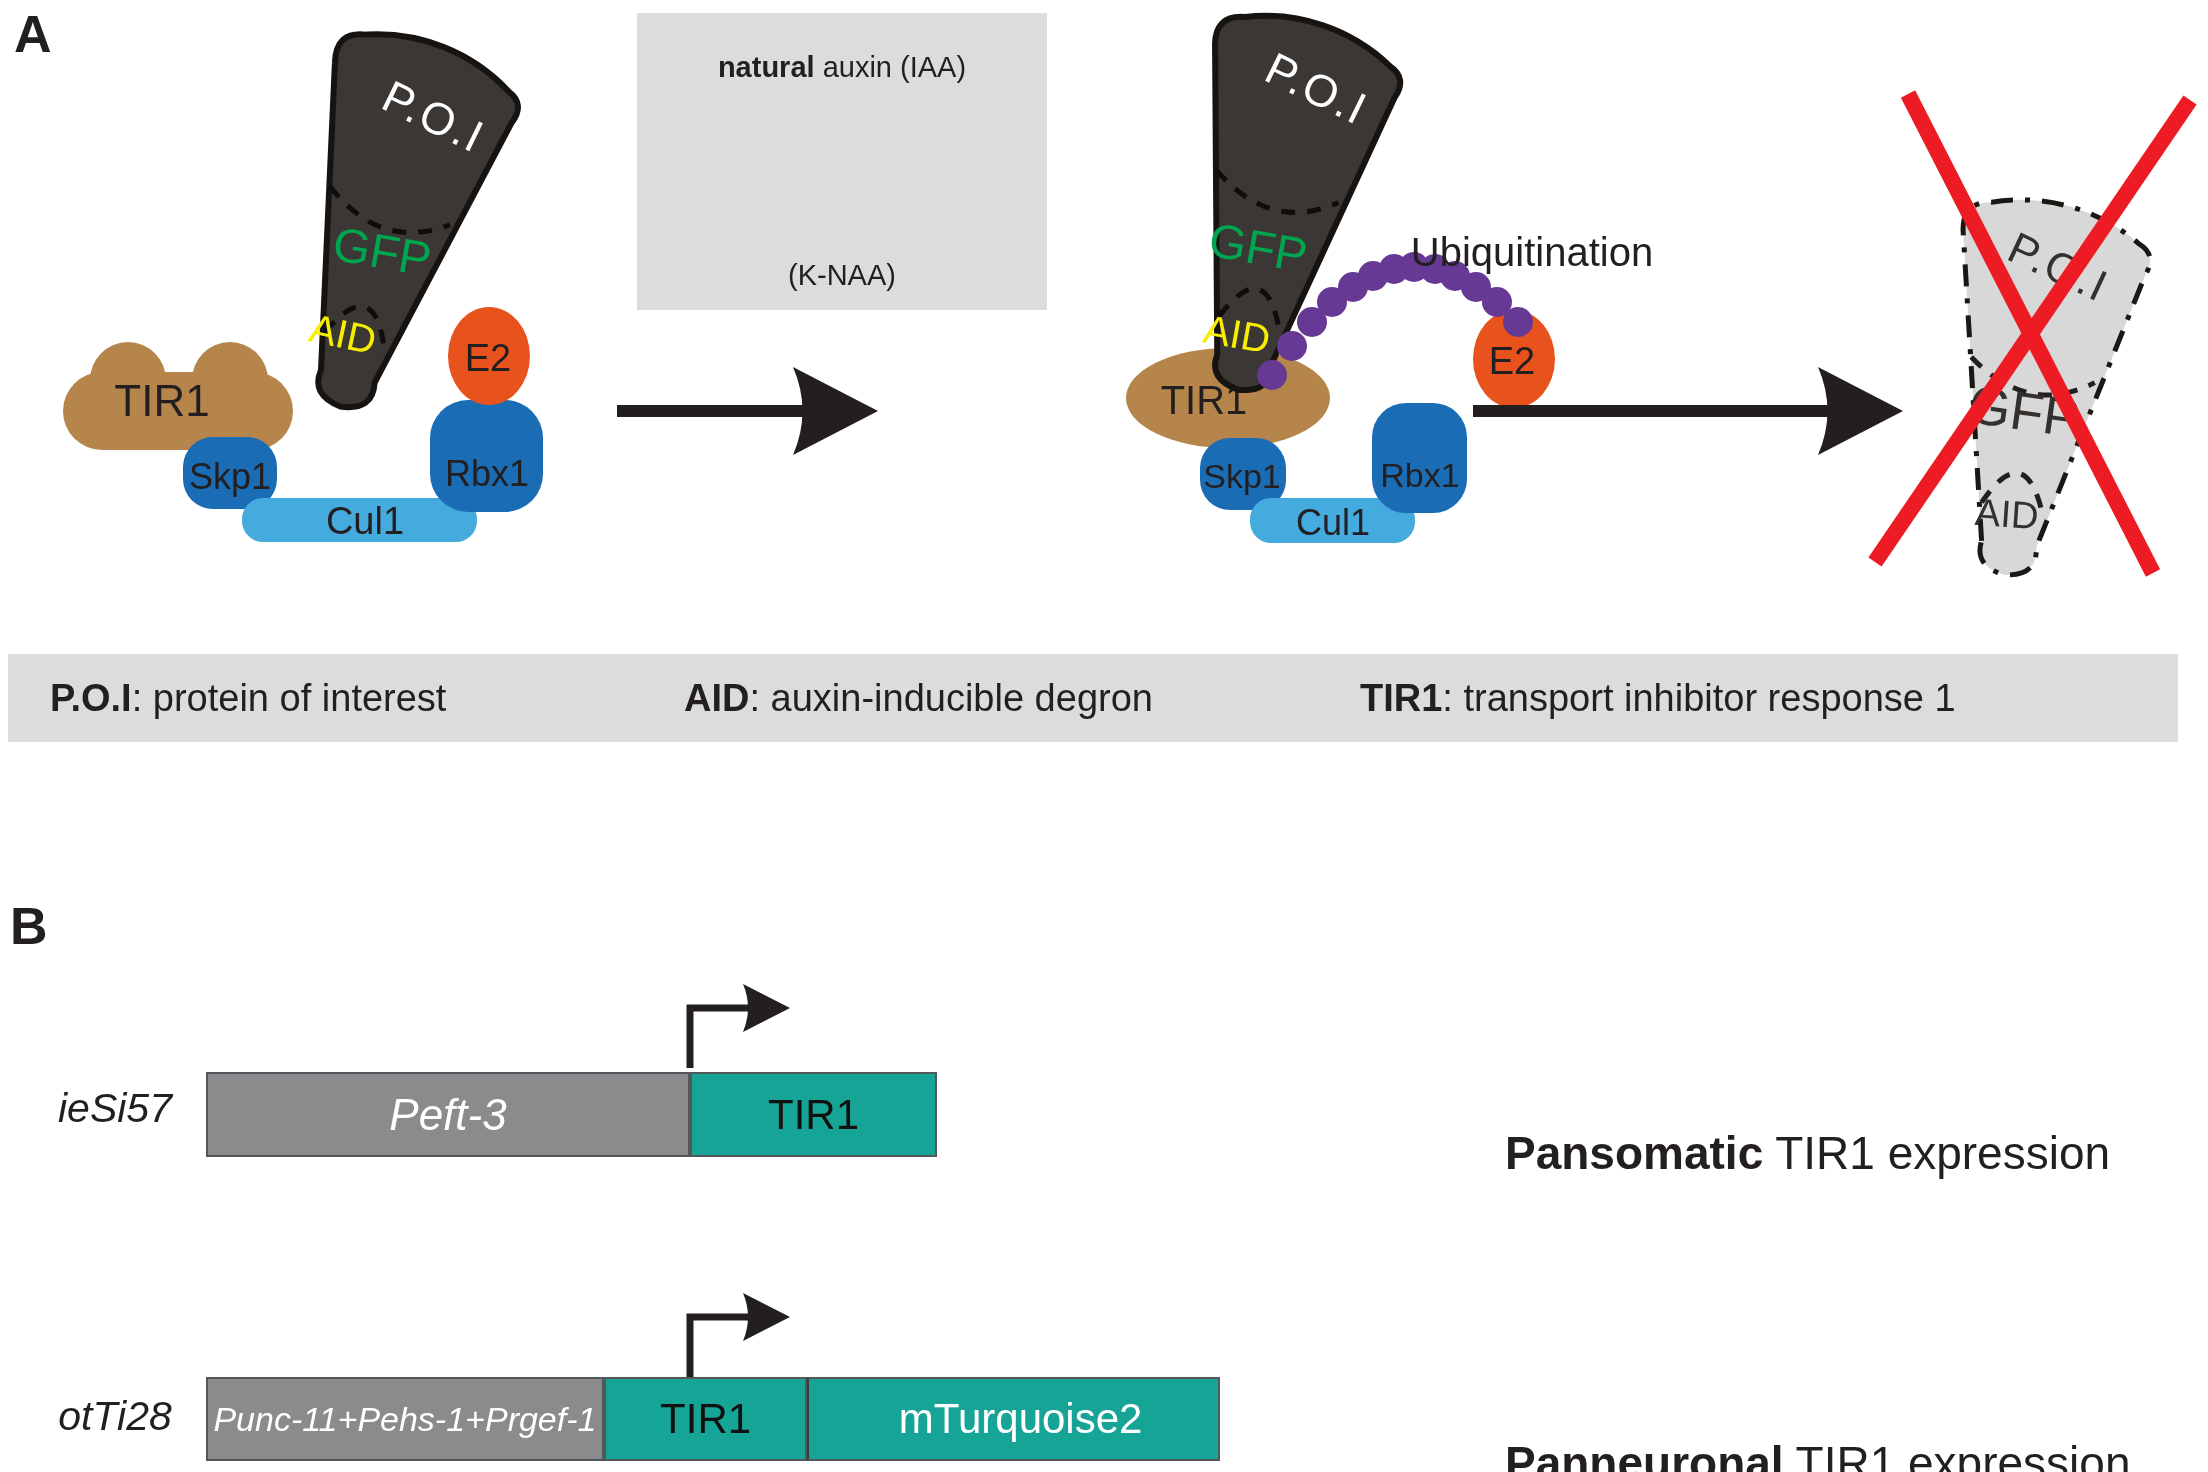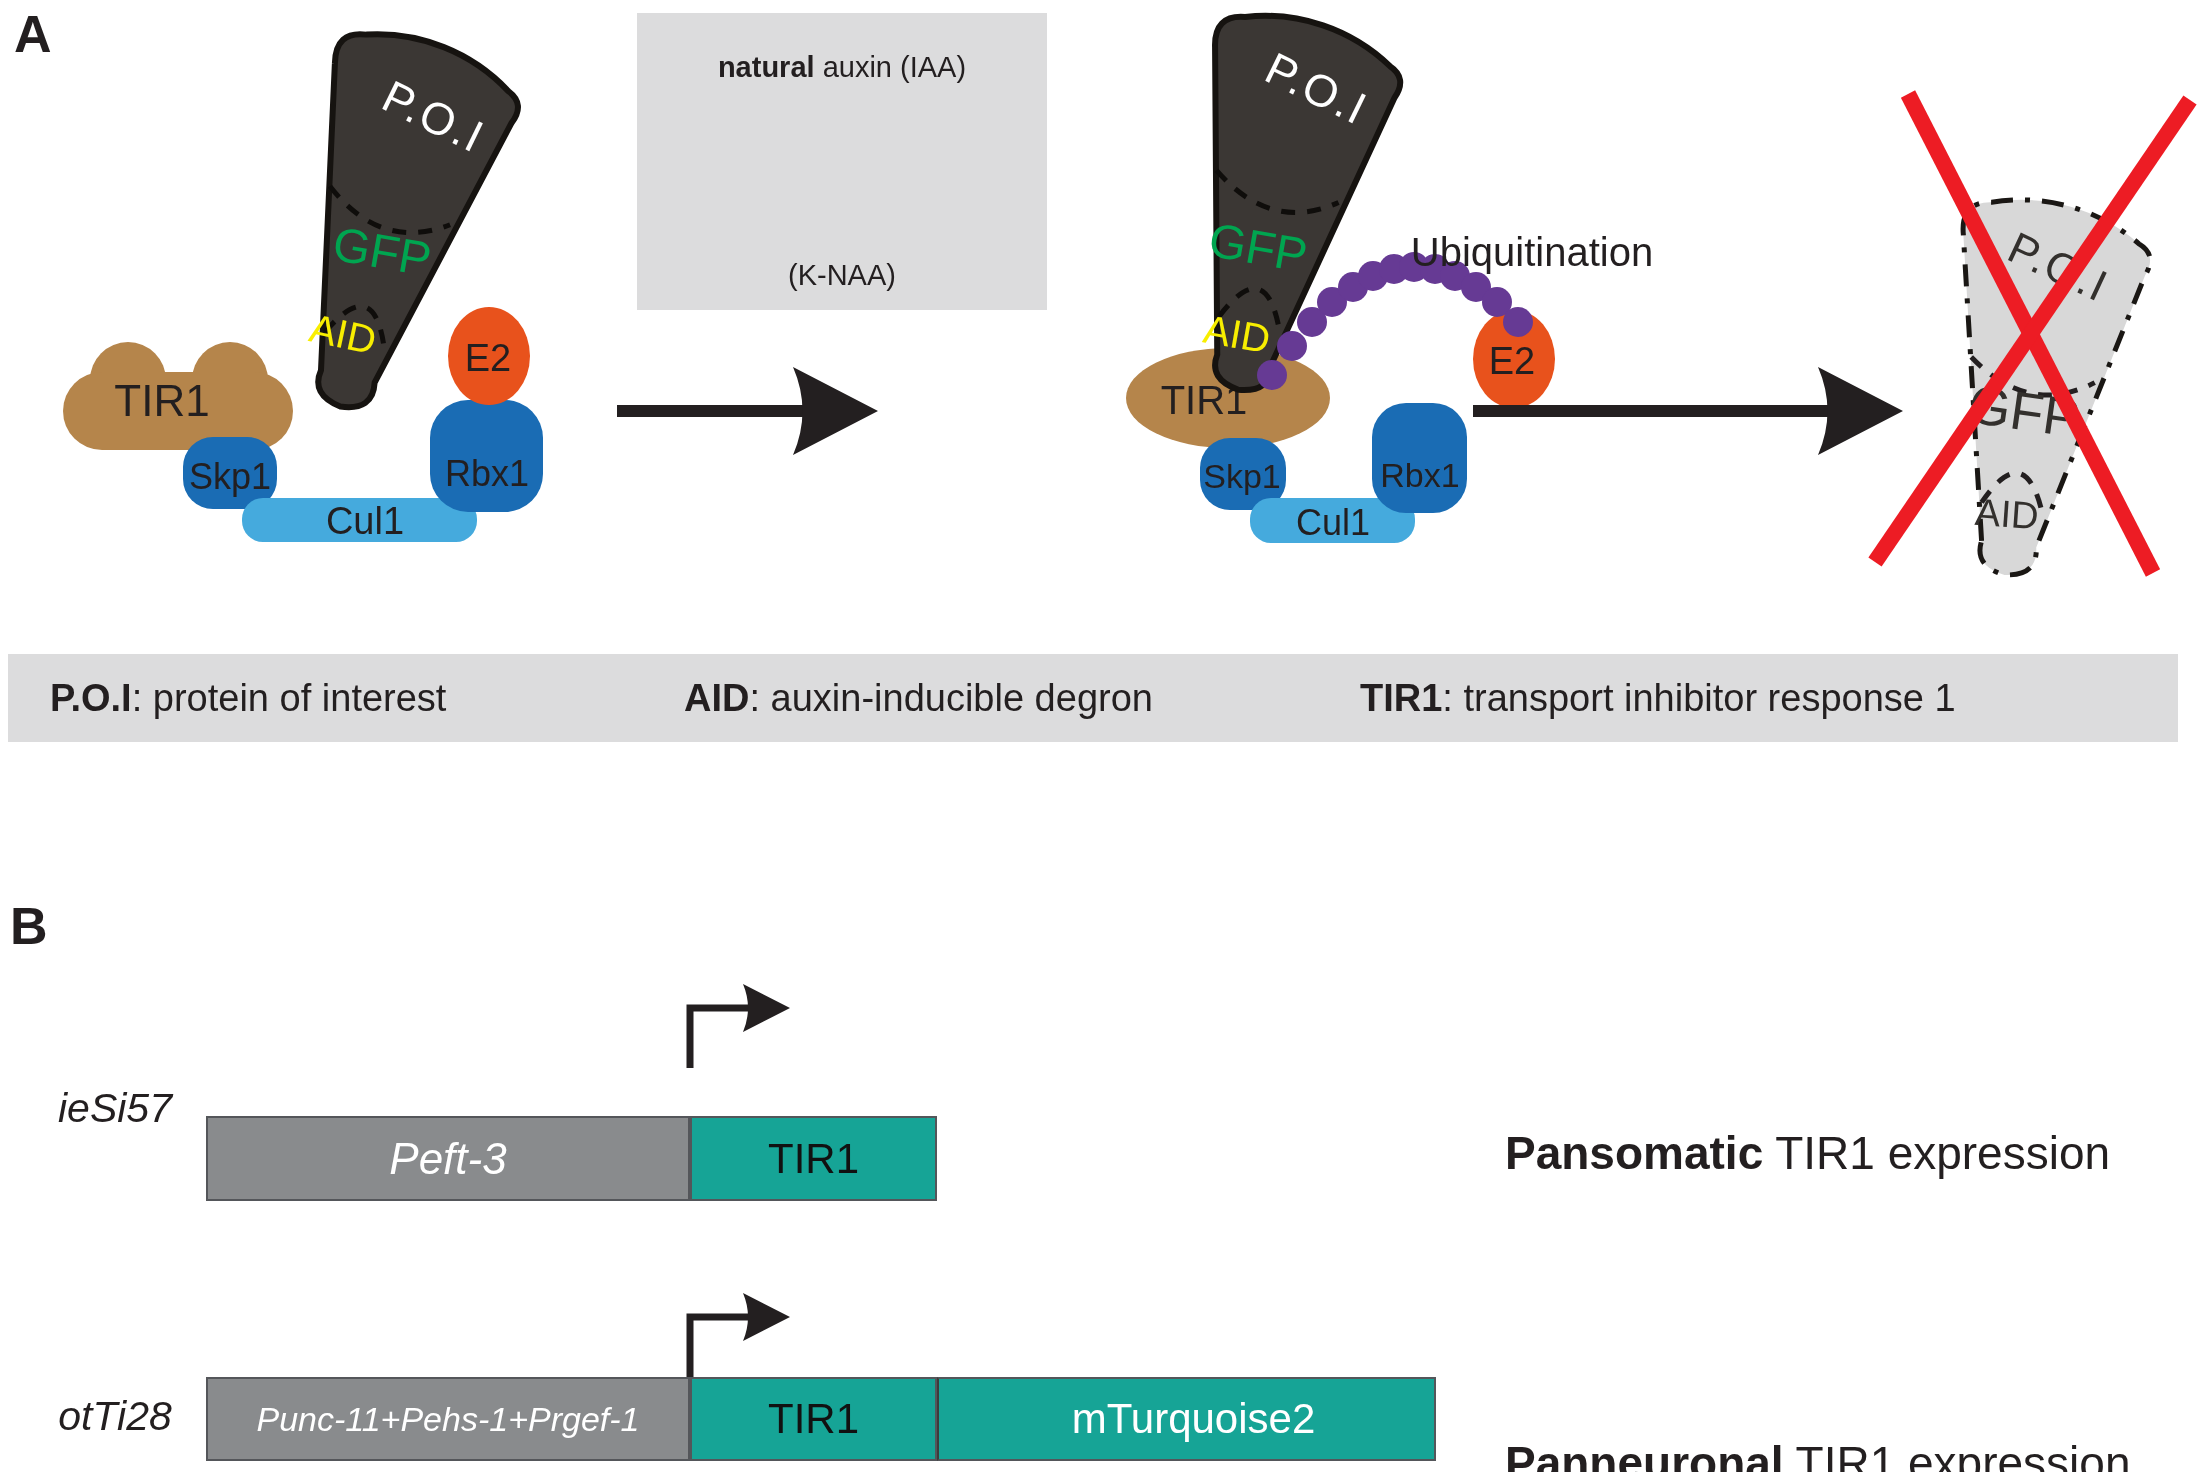--- a/index.html
+++ b/index.html
@@ -161,37 +161,37 @@
 
   <div class="panel-label" style="left:10px;top:896px;">B</div>
 
   <div class="allele" style="left:40px;top:1085px;width:150px;">ieSi57</div>
 
   <svg class="abs" style="left:630px;top:975px;" width="200" height="100" viewBox="0 0 200 100">
     <path d="M 60,93 L 60,33 L 122,33" fill="none" stroke-width="7" stroke="#231f20"></path>
     <path d="M 160,33 L 113,9 Q 123,33 113,57 Z" fill="#231f20"></path>
   </svg>
 
-  <div class="bar" style="left:206px;top:1116px;width:1202px;align-items:flex-end;">
+  <div class="bar" style="left:206px;top:1072px;width:1202px;align-items:flex-end;">
     <div class="seg seg-promoter" style="width: 484px; background-color: rgb(137, 139, 141);">Peft-3</div>
     <div class="seg seg-gene" style="width: 247px; background-color: rgb(22, 164, 150);">TIR1</div>
   </div>
 
   <div class="construct-desc" style="left:1505px;top:1082px;">
     <b>Pansomatic</b><span> TIR1 expression</span>
   </div>
 
   <div class="allele" style="left:35px;top:1393px;width:160px;">otTi28</div>
 
   <svg class="abs" style="left:630px;top:1284px;" width="200" height="100" viewBox="0 0 200 100">
     <path d="M 60,93 L 60,33 L 122,33" fill="none" stroke-width="7" stroke="#231f20"></path>
     <path d="M 160,33 L 113,9 Q 123,33 113,57 Z" fill="#231f20"></path>
   </svg>
 
-  <div class="bar" style="left:206px;top:1377px;width:1230px;height:84px;">
+  <div class="bar" style="left:206px;top:1377px;width:1014px;height:84px;">
     <div class="seg seg-promoter small" style="width: 484px; background-color: rgb(137, 139, 141);">Punc-11+Pehs-1+Prgef-1</div>
     <div class="seg seg-gene" style="width: 247px; background-color: rgb(22, 164, 150);">TIR1</div>
     <div class="seg seg-reporter" style="width: 499px; border-left: 2px solid rgb(60, 60, 60); background-color: rgb(22, 164, 150); padding-left: 14px;">mTurquoise2</div>
   </div>
 
   <div class="construct-desc" style="left:1505px;top:1392px;">
     <b>Panneuronal</b><span> TIR1 expression</span>
   </div>
 
 </div>

